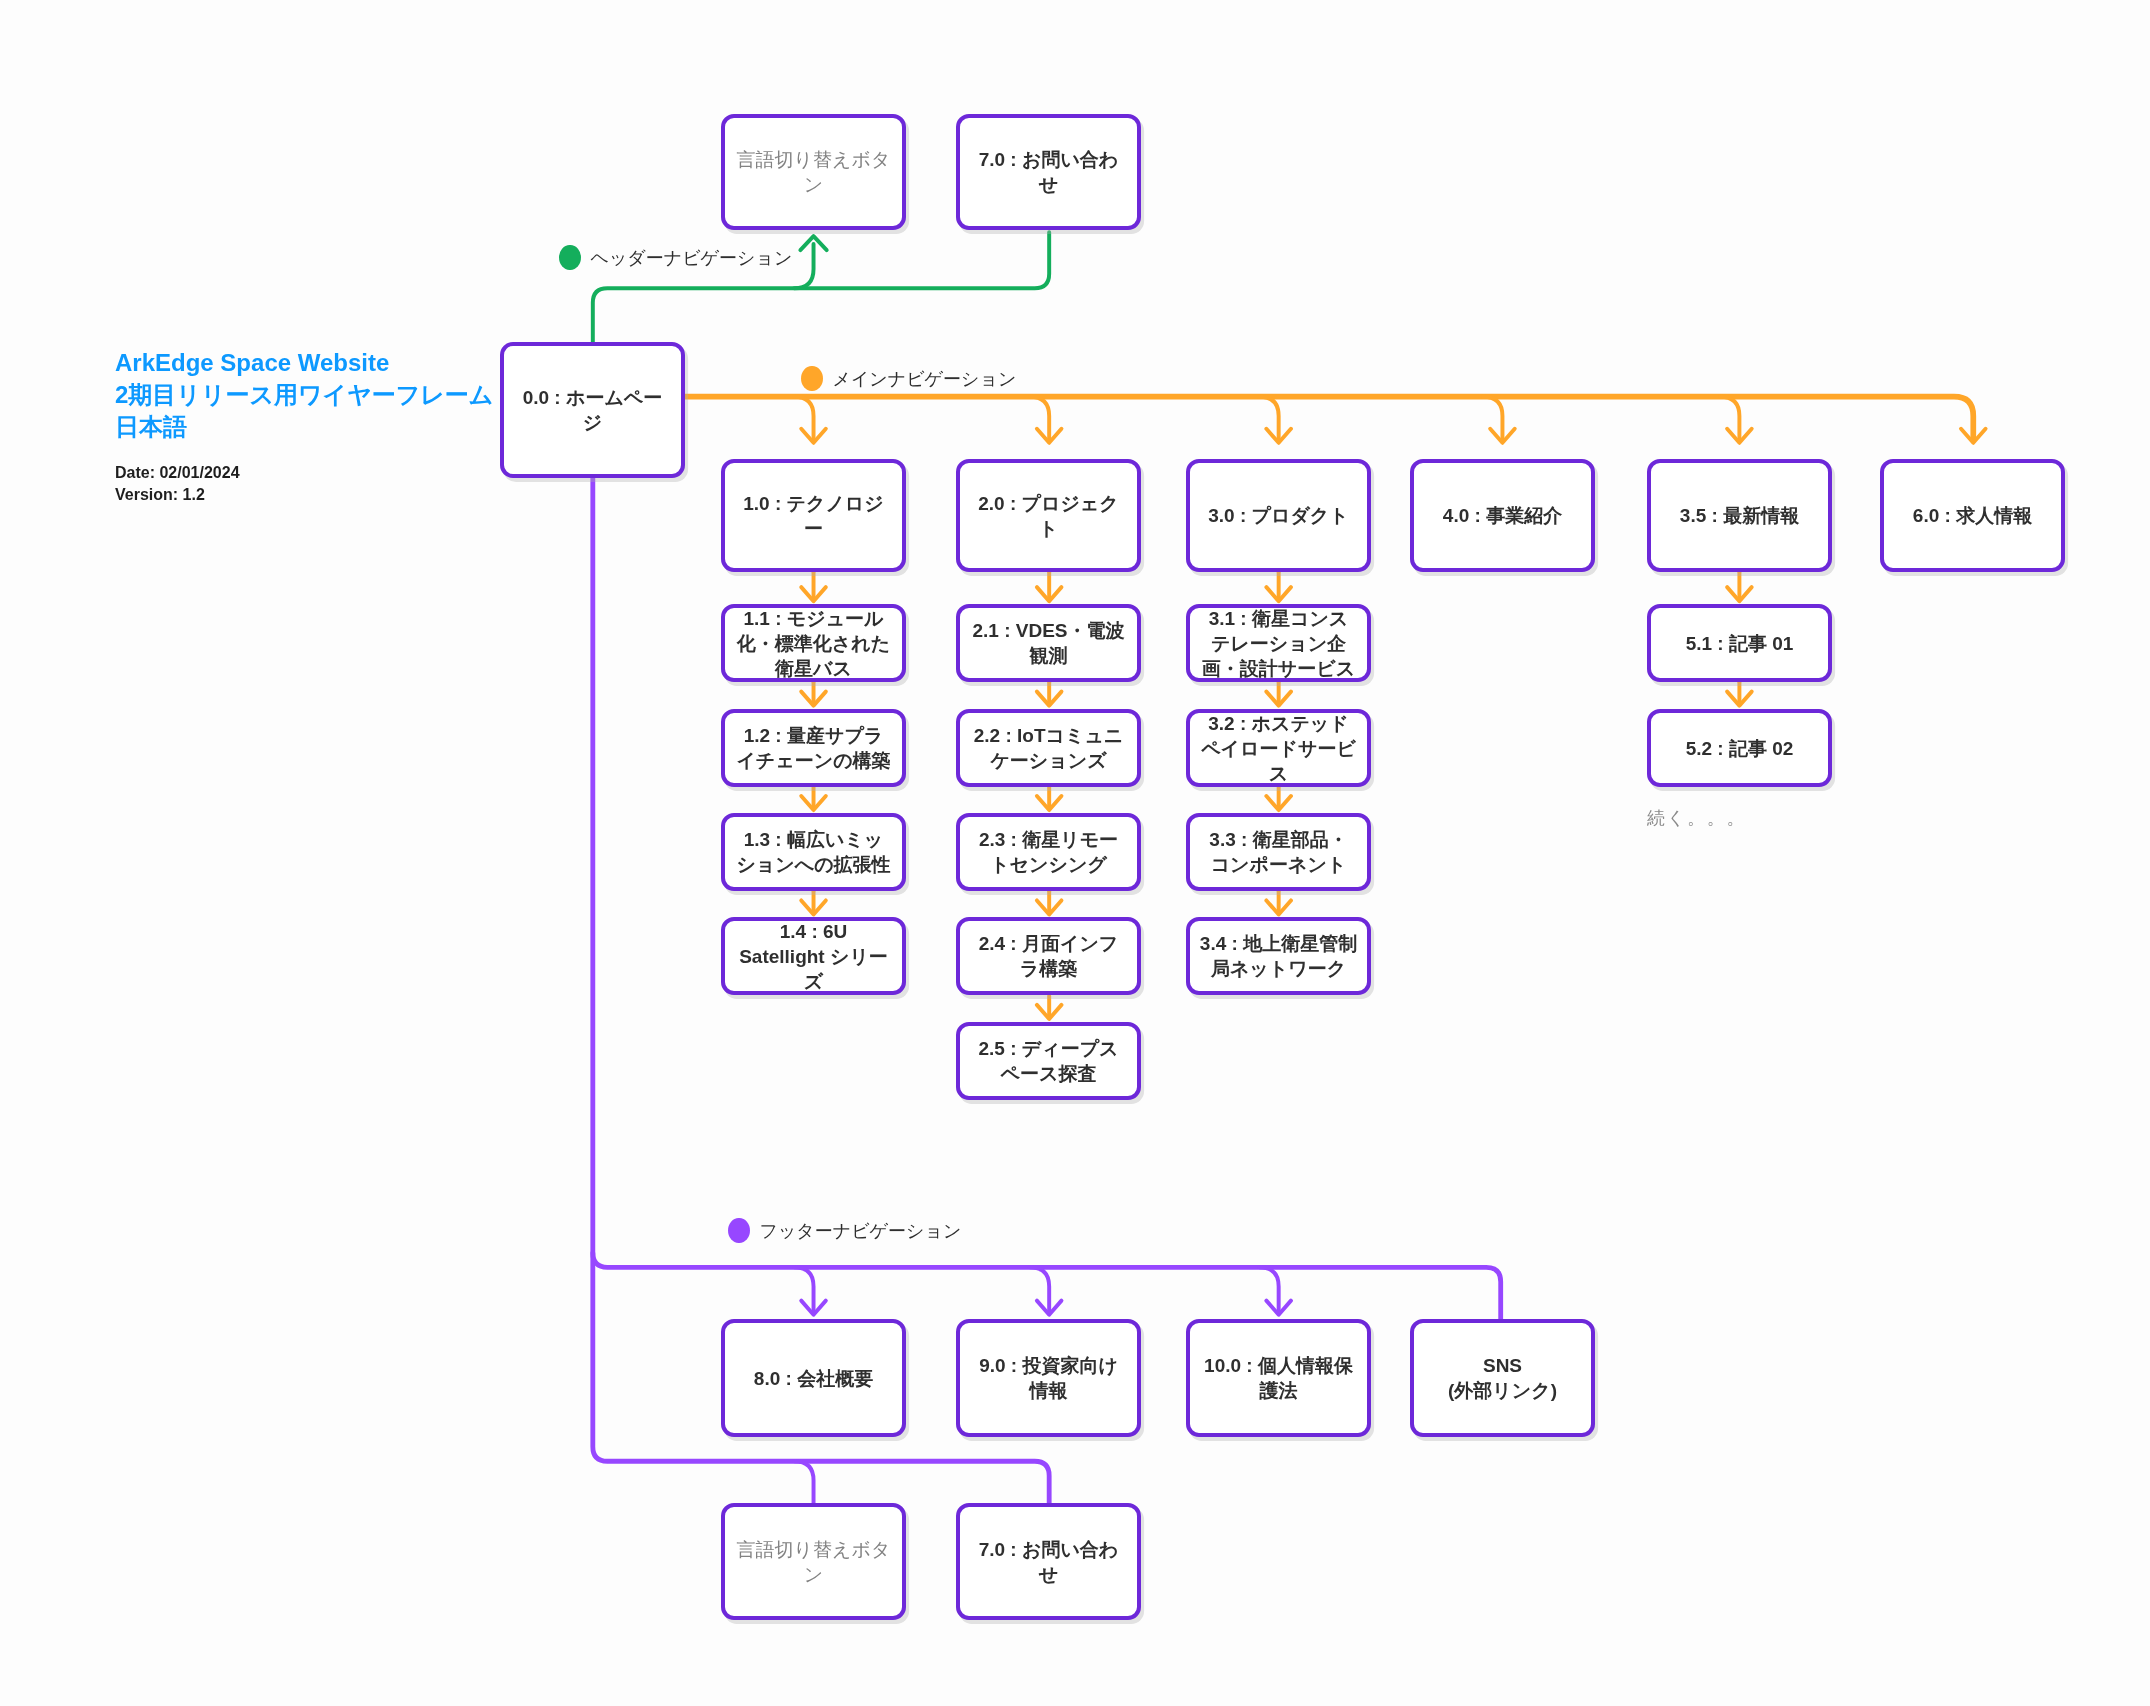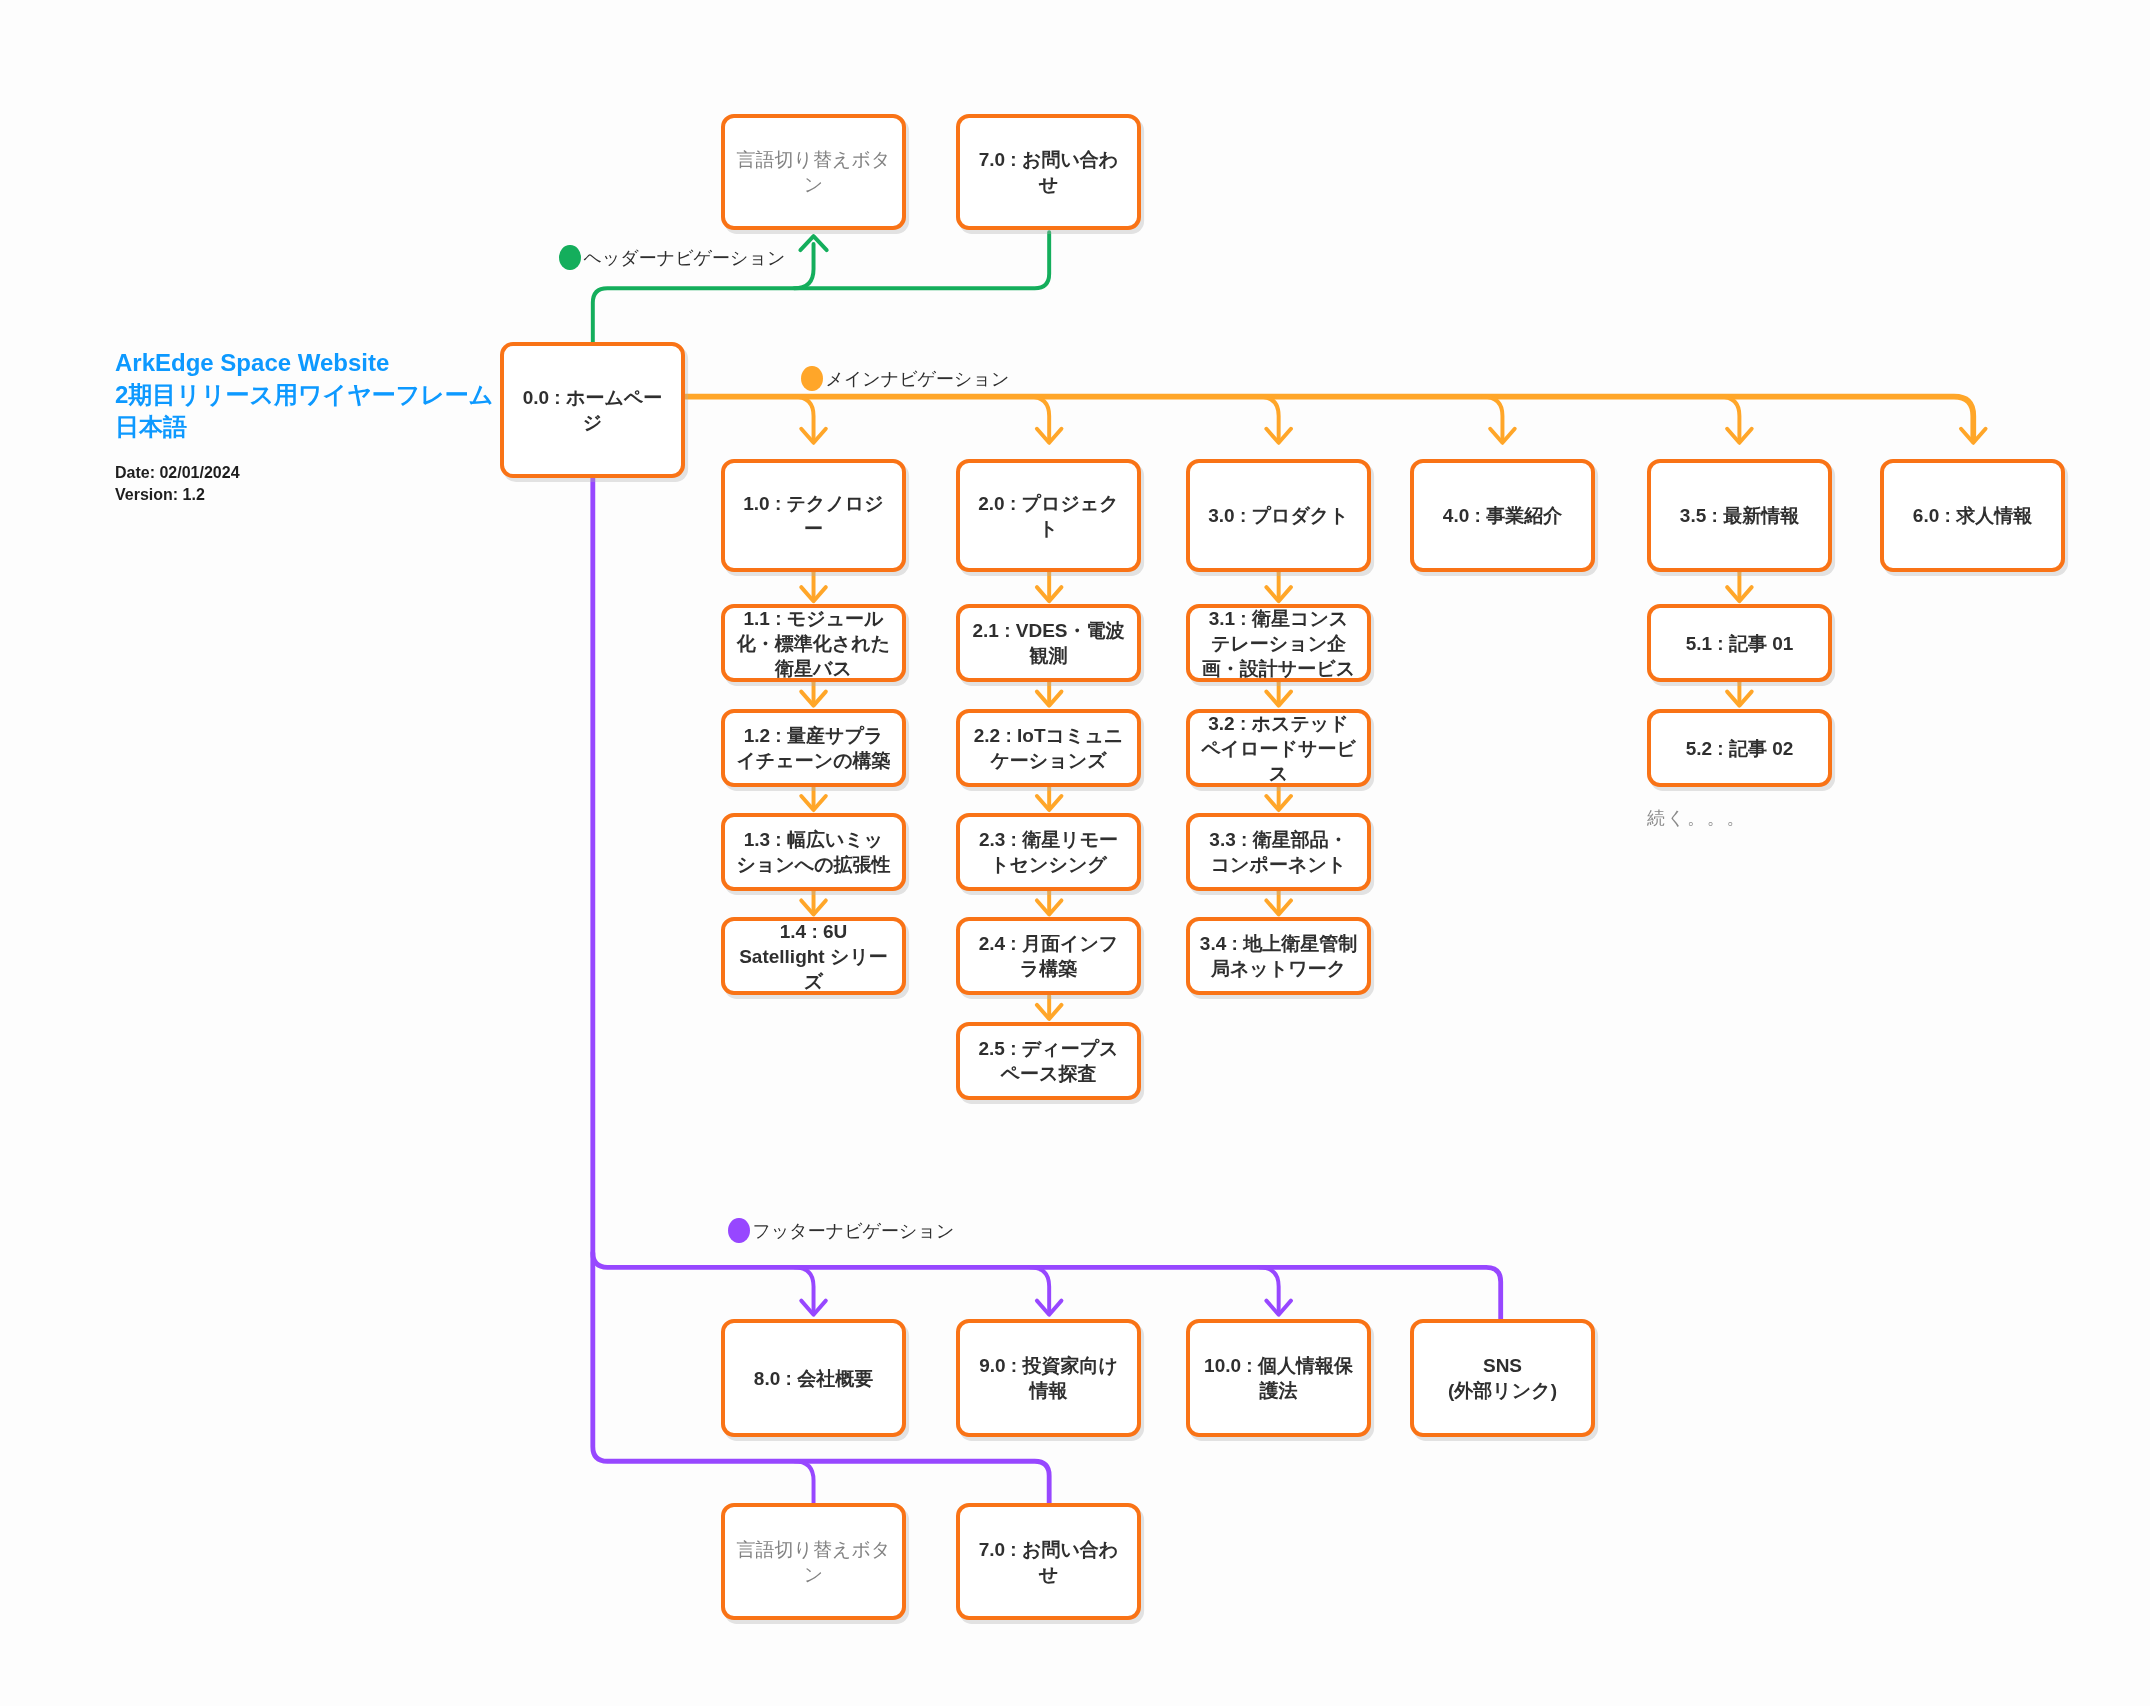--- a/index.html
+++ b/index.html
@@ -7,21 +7,21 @@
     position:relative;
     width:2151px;height:1707px;
     background:#fdfdfd;
     font-family:"Liberation Sans", sans-serif;
     overflow:hidden;
   }
   #connectors{position:absolute;left:0;top:0;width:2151px;height:1707px;}
   .node{
     position:absolute;
     background:#ffffff;
-    border:4px solid #f97316;
+    border:4px solid #6d28d9;
     border-radius:13px;
     box-shadow:3.1px 4px 0 rgba(175,175,175,0.35);
     display:flex;align-items:center;justify-content:center;
     text-align:center;
     box-sizing:border-box;
     padding:4.4px 9.7px;
   }
   .node .lbl{
     font-size:19px;
     font-weight:700;
@@ -36,21 +36,21 @@
   }
   .title-block{position:absolute;left:115px;top:347px;}
   .title-block .tline{
     font-size:24px;font-weight:700;color:#0d99ff;line-height:32px;
   }
   .meta-block{position:absolute;left:115px;top:462px;}
   .meta-block .mline{
     font-size:16px;font-weight:700;color:#1e1e1e;line-height:21.5px;
   }
   .legend{
-    position:absolute;display:flex;align-items:center;gap:3px;
+    position:absolute;display:flex;align-items:center;gap:10px;
   }
   .legend .dot{width:21.5px;height:25.4px;border-radius:50%;}
   .legend .ltext{font-size:18px;color:#2e2e2e;font-weight:400;white-space:nowrap;}
   .continue{
     position:absolute;left:1647px;top:806px;width:185px;
     text-align:left;font-size:18px;color:#8a8a8a;letter-spacing:1.8px;
   }
 </style>
 </head>
 <body>

